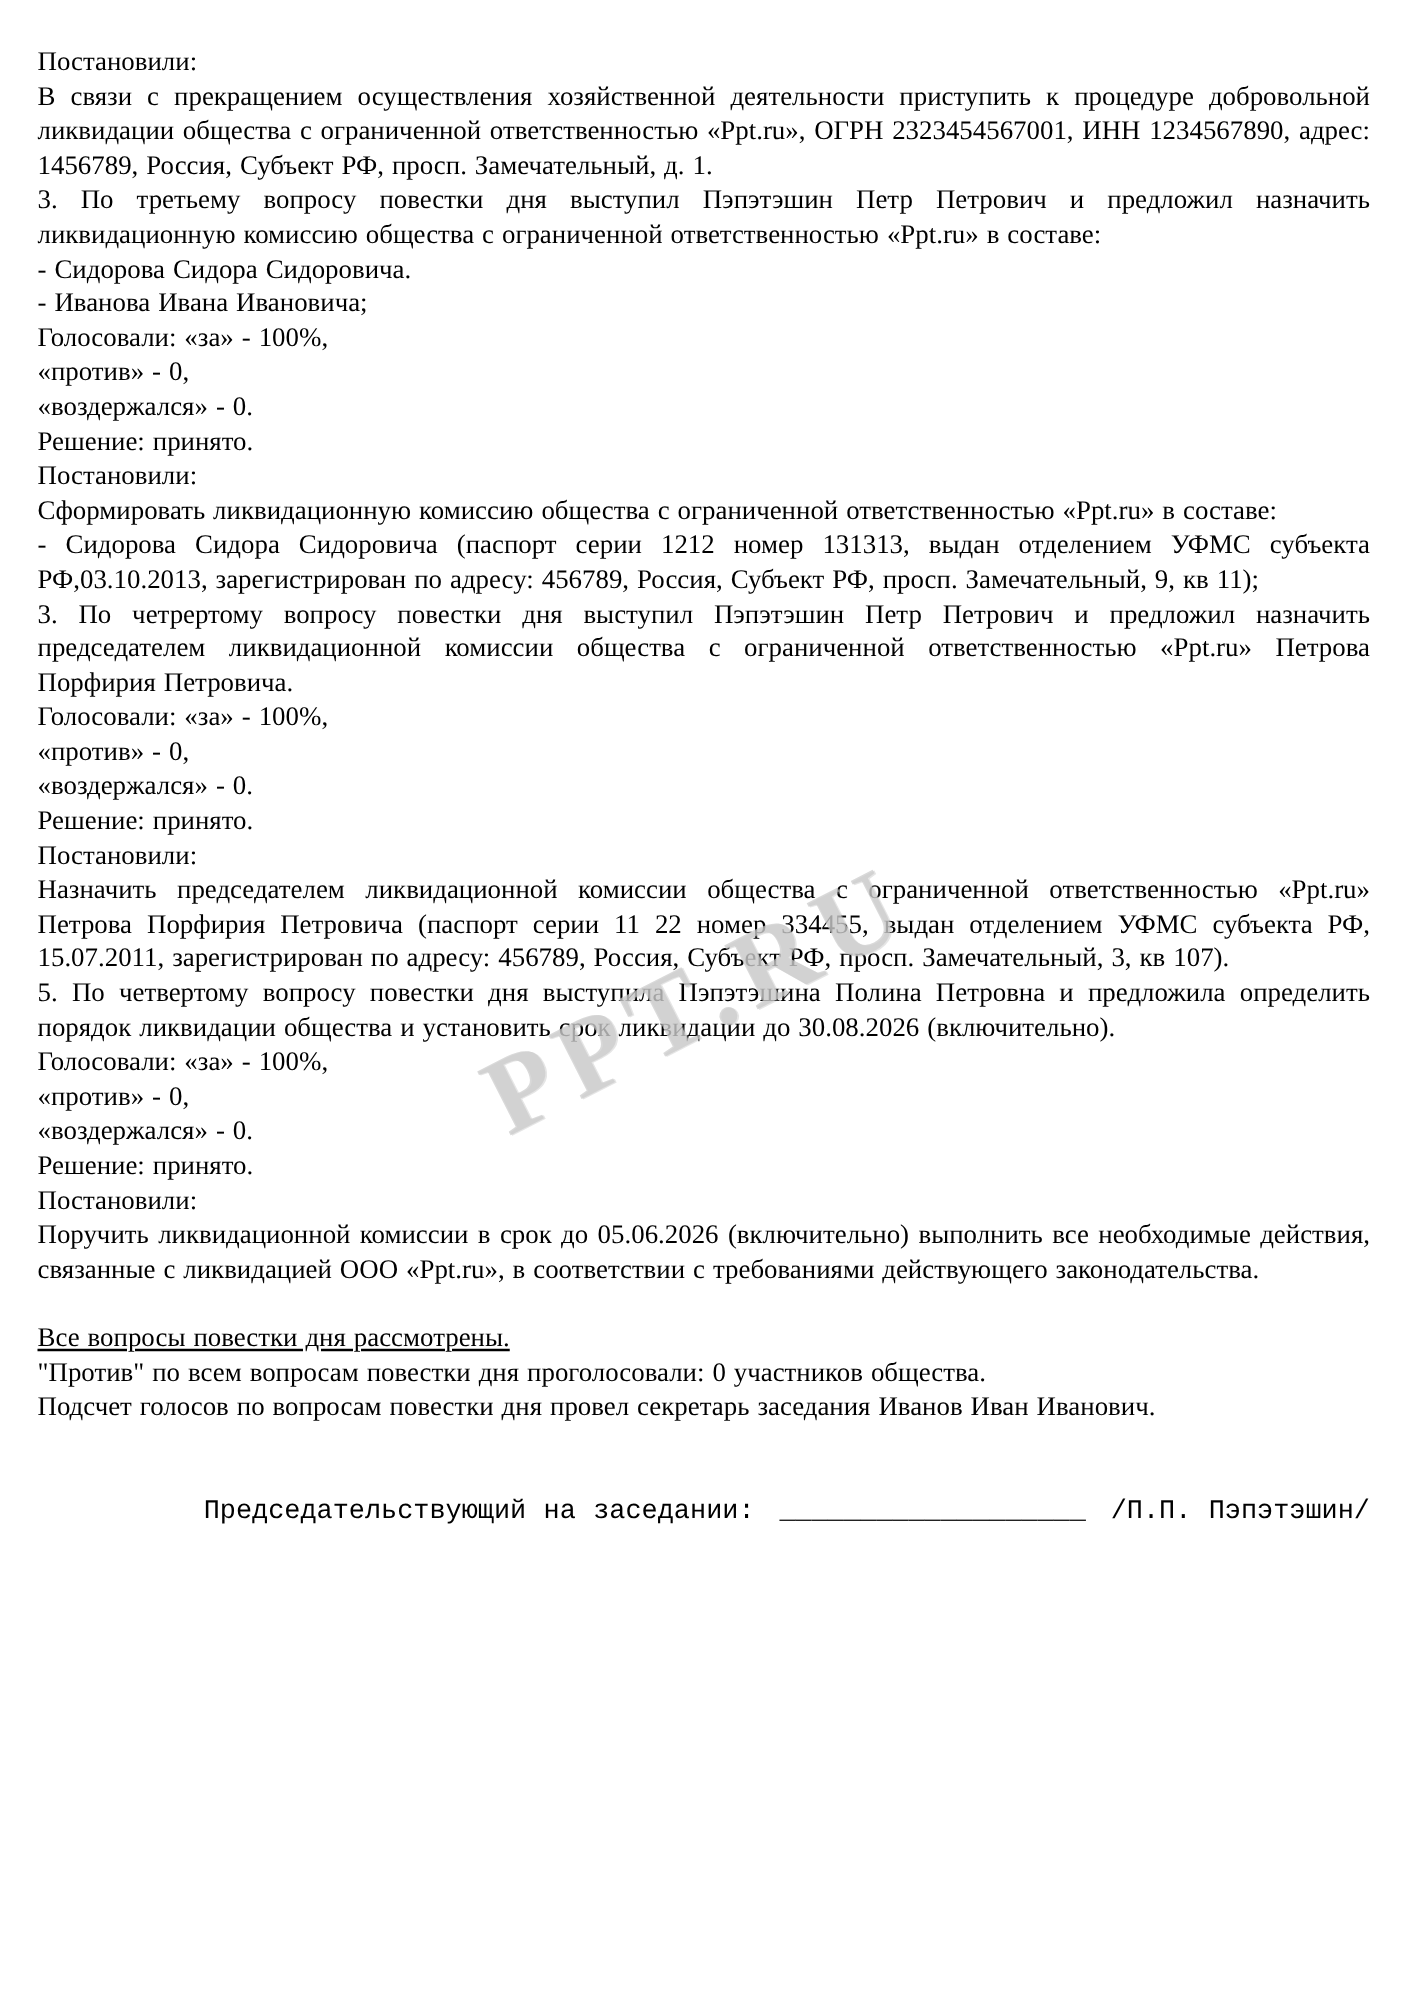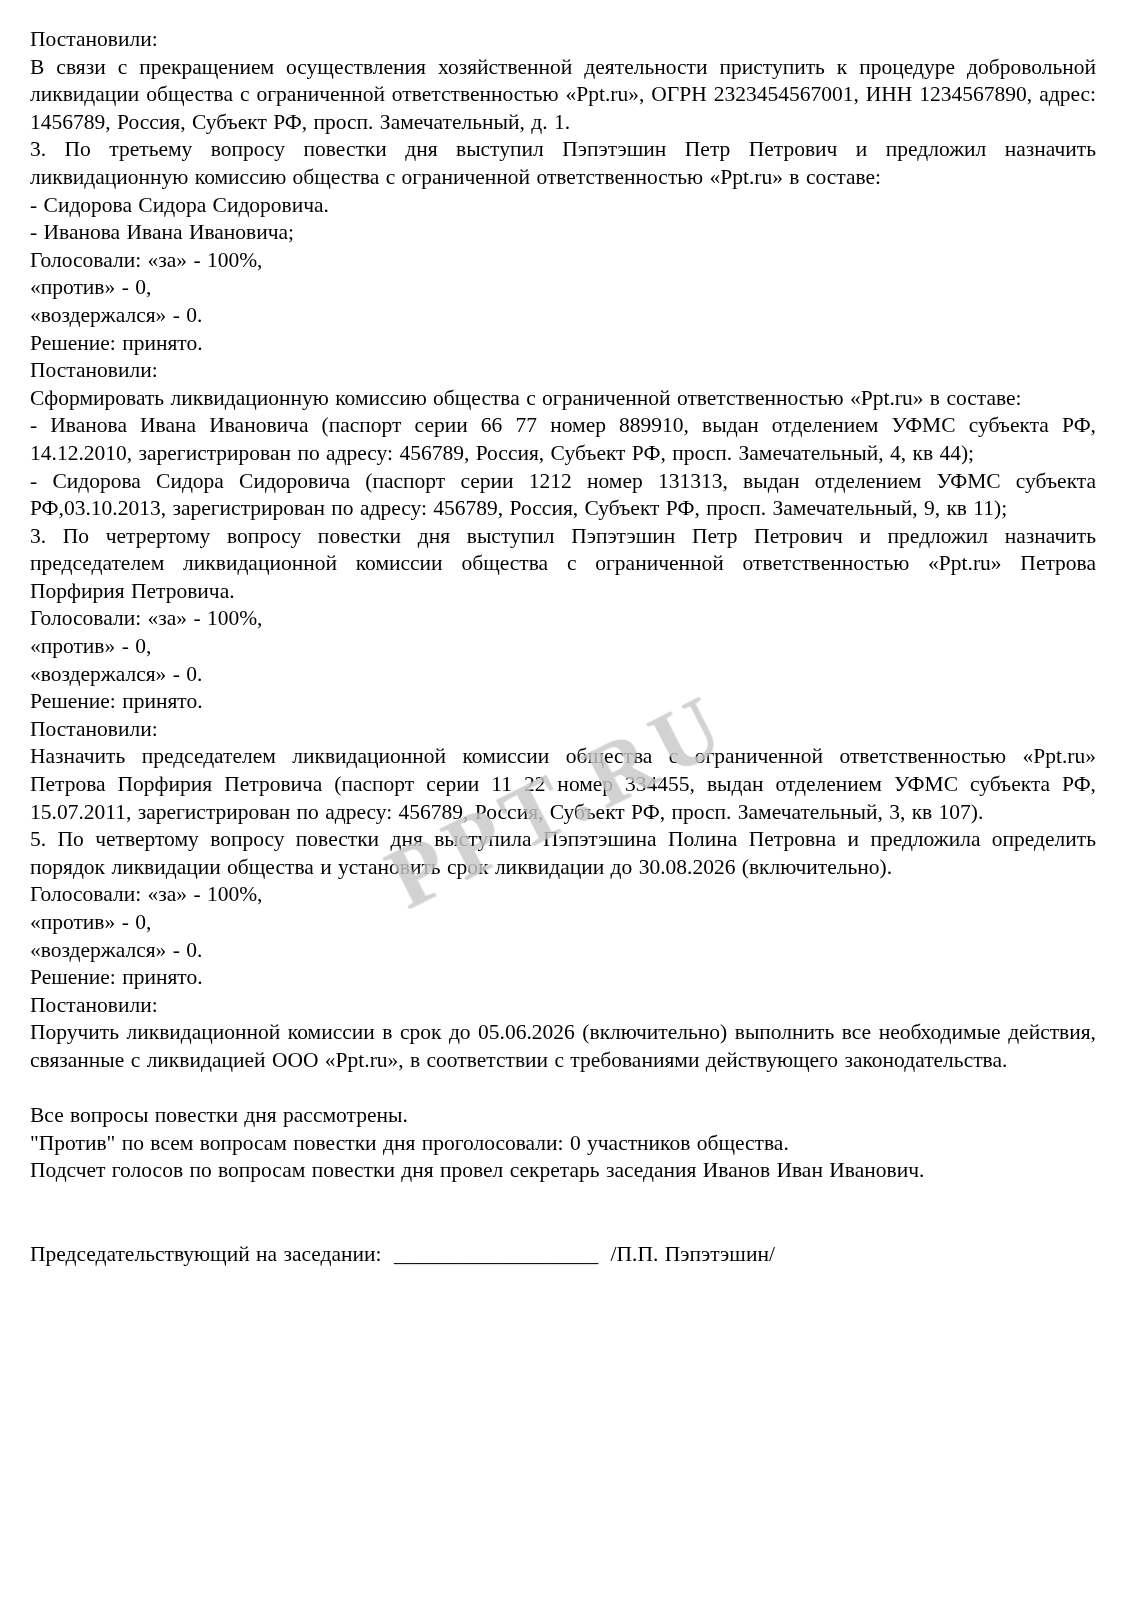--- a/index.html
+++ b/index.html
@@ -11,36 +11,38 @@
     width: 1126px;
     height: 1607px;
     position: relative;
     overflow: hidden;
     font-family: "Liberation Serif", "DejaVu Serif", serif;
     color: #000000;
   }
   .page {
     position: absolute;
     inset: 0;
-    padding: 26px 30px 0 30px;
+    padding: 36px 30px 0 30px;
     box-sizing: border-box;
   }
   .doc p {
     margin: 0;
     font-size: 21.5px;
     line-height: 27.6px;
     text-align: justify;
     word-spacing: 1px;
   }
   .doc p.closing-first {
     margin-top: 27.6px;
+    text-decoration: underline;
   }
   .doc p.signature {
     margin-top: 56px;
-    text-align: left;
+    text-align: right;
+    font-family: Liberation Mono, monospace;
   }
   .sig-gap {
     display: inline-block;
     width: 6px;
   }
   .watermark {
     position: absolute;
     left: 558px;
     top: 800px;
     transform: translate(-50%, -50%) rotate(-27deg);
@@ -64,21 +66,20 @@
     <p>В связи с прекращением осуществления хозяйственной деятельности приступить к процедуре добровольной ликвидации общества с ограниченной ответственностью «Ppt.ru», ОГРН 2323454567001, ИНН 1234567890, адрес: 1456789, Россия, Субъект РФ, просп. Замечательный, д. 1.</p>
     <p>3. По третьему вопросу повестки дня выступил Пэпэтэшин Петр Петрович и предложил назначить ликвидационную комиссию общества с ограниченной ответственностью «Ppt.ru» в составе:</p>
     <p>- Сидорова Сидора Сидоровича.</p>
     <p>- Иванова Ивана Ивановича;</p>
     <p>Голосовали: «за» - 100%,</p>
     <p>«против» - 0,</p>
     <p>«воздержался» - 0.</p>
     <p>Решение: принято.</p>
     <p>Постановили:</p>
     <p>Сформировать ликвидационную комиссию общества с ограниченной ответственностью «Ppt.ru» в составе:</p>
-    <p>- Иванова Ивана Ивановича (паспорт серии 66 77 номер 889910, выдан отделением УФМС субъекта РФ, 14.12.2010, зарегистрирован по адресу: 456789, Россия, Субъект РФ, просп. Замечательный, 4, кв 44);</p>
     <p>- Сидорова Сидора Сидоровича (паспорт серии 1212 номер 131313, выдан отделением УФМС субъекта РФ,03.10.2013, зарегистрирован по адресу: 456789, Россия, Субъект РФ, просп. Замечательный, 9, кв 11);</p>
     <p>3. По четрертому вопросу повестки дня выступил Пэпэтэшин Петр Петрович и предложил назначить председателем ликвидационной комиссии общества с ограниченной ответственностью «Ppt.ru» Петрова Порфирия Петровича.</p>
     <p>Голосовали: «за» - 100%,</p>
     <p>«против» - 0,</p>
     <p>«воздержался» - 0.</p>
     <p>Решение: принято.</p>
     <p>Постановили:</p>
     <p>Назначить председателем ликвидационной комиссии общества с ограниченной ответственностью «Ppt.ru» Петрова Порфирия Петровича (паспорт серии 11 22 номер 334455, выдан отделением УФМС субъекта РФ, 15.07.2011, зарегистрирован по адресу: 456789, Россия, Субъект РФ, просп. Замечательный, 3, кв 107).</p>
     <p>5. По четвертому вопросу повестки дня выступила Пэпэтэшина Полина Петровна и предложила определить порядок ликвидации общества и установить срок ликвидации до 30.08.2026 (включительно).</p>
     <p>Голосовали: «за» - 100%,</p>

